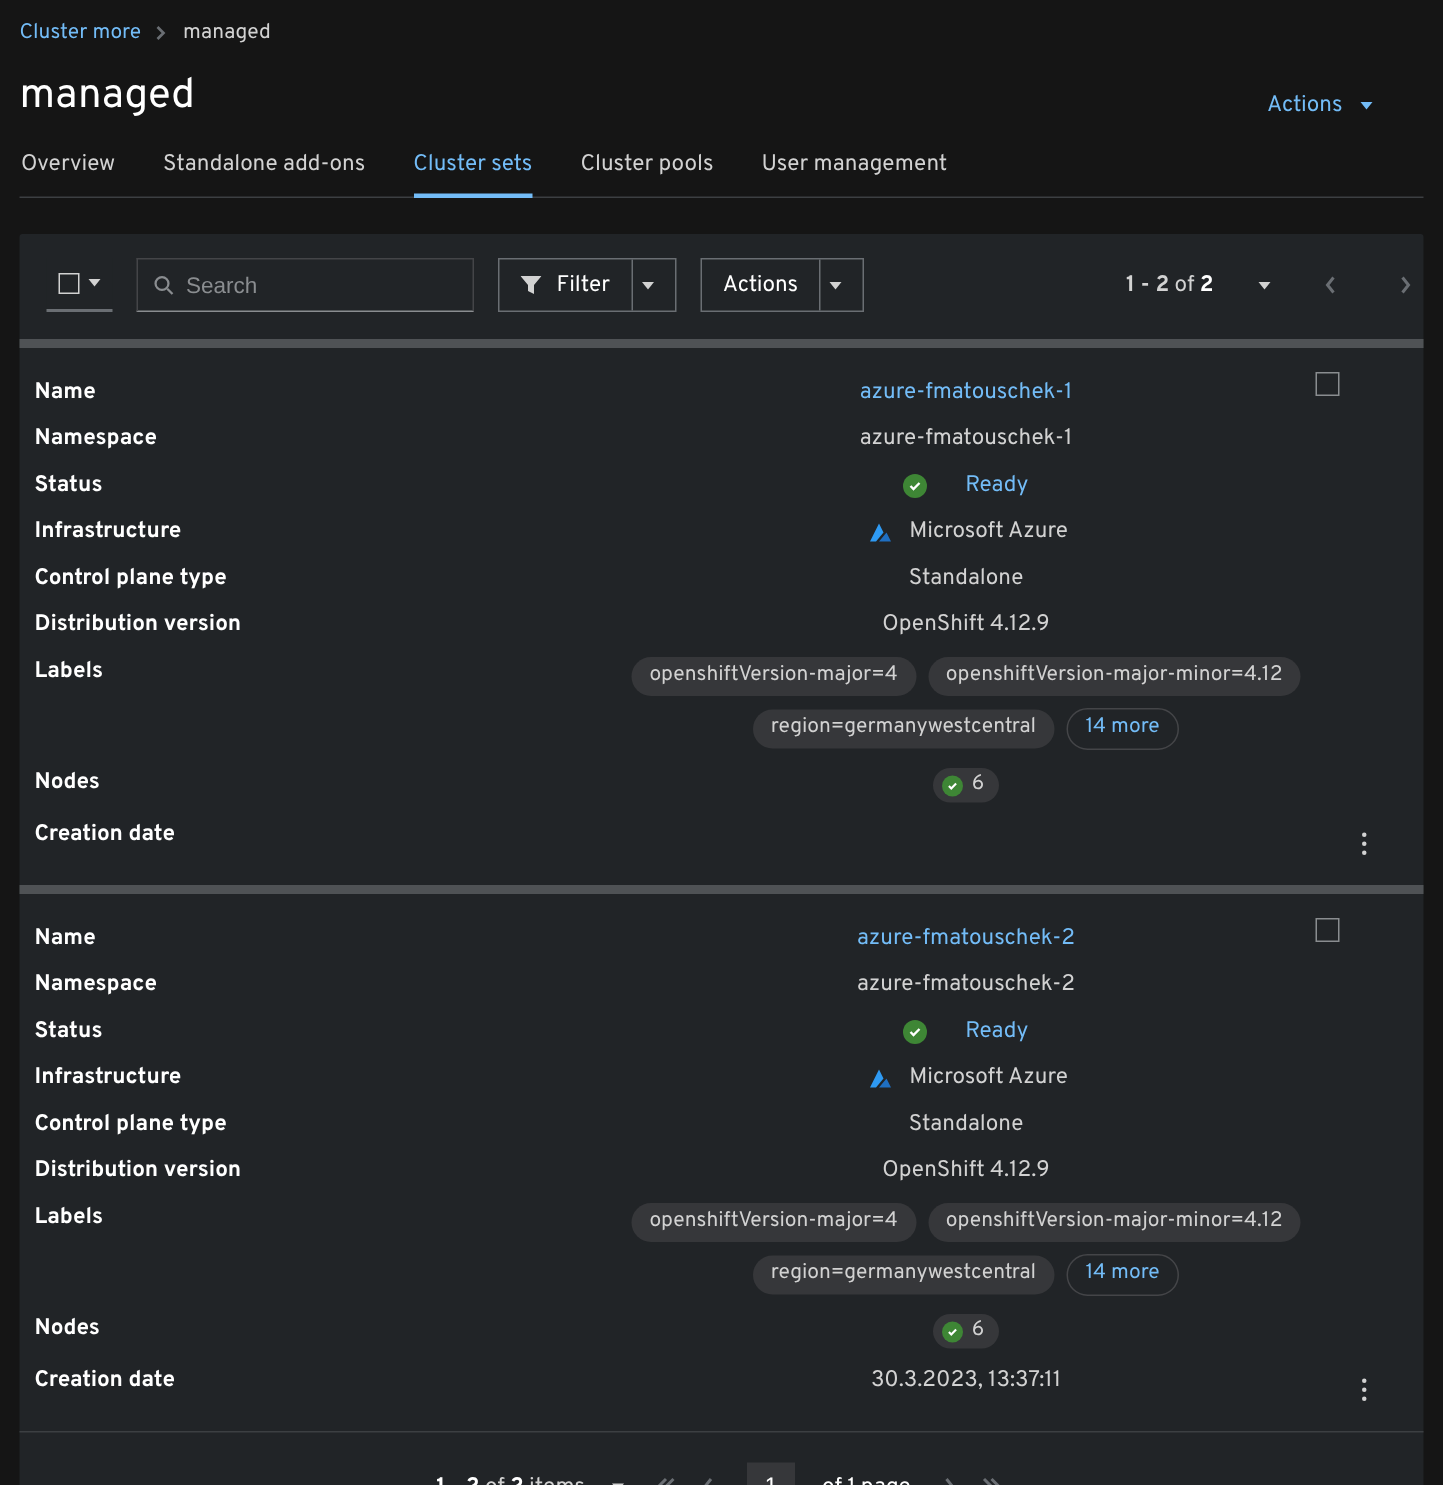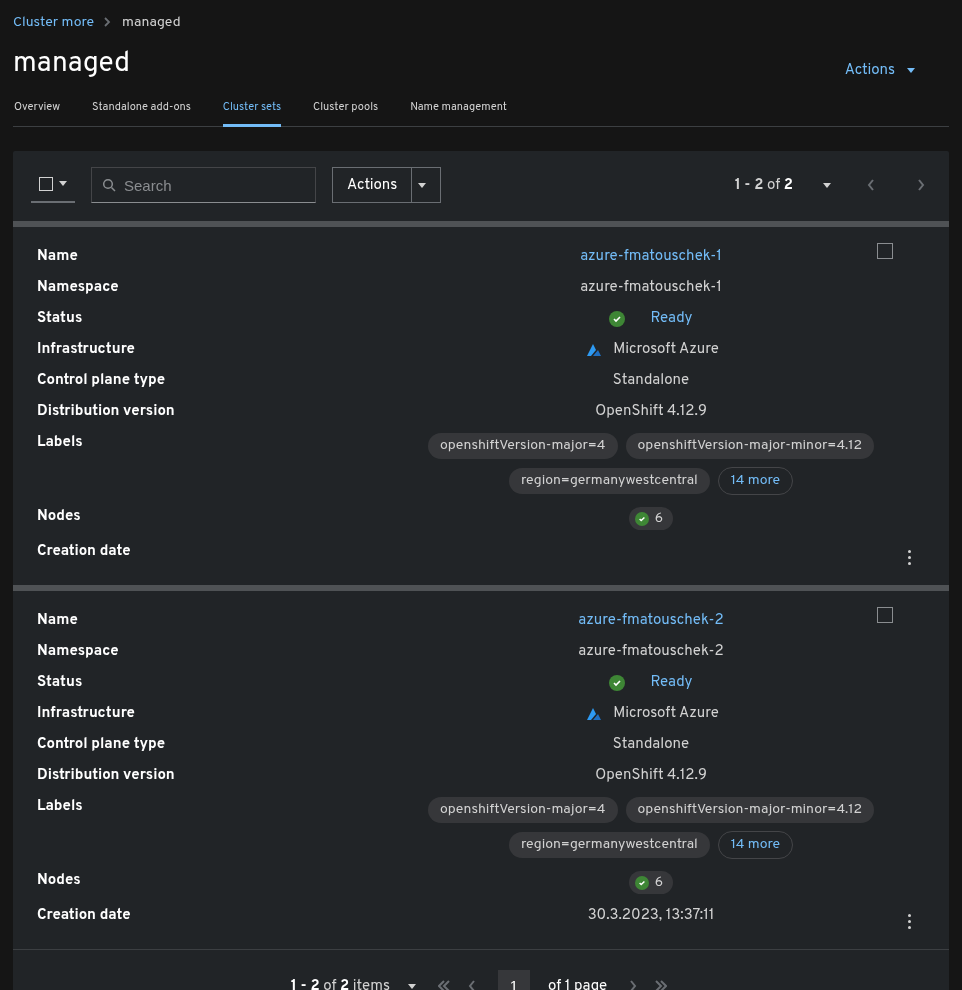--- a/index.html
+++ b/index.html
@@ -19,35 +19,35 @@
   .breadcrumb-link { color: #73bcf7; }
   .breadcrumb-sep { color: #6a6e73; }
   .breadcrumb-cur { color: #d2d2d2; }
   .title { font-size: 28px; font-weight: 400; margin-top: 14px; color: #fff; }
 
   .titlebar-row { display: flex; justify-content: space-between; align-items: flex-end; }
   .page-actions { display: flex; align-items: center; gap: 12px; color: #73bcf7; font-size: 15px; padding-right: 34px; padding-bottom: 2px; cursor: pointer; }
 
   
   .tabs { display: flex; gap: 32px; margin-top: 18px; padding-left: 1px; border-bottom: 1px solid #3c3f42; }
-  .tab { color: #d2d2d2; font-size: 11px; padding-bottom: 10px; cursor: pointer; }
+  .tab { color: #d2d2d2; font-size: 15px; padding-bottom: 10px; cursor: pointer; }
   .tab.active { color: #73bcf7; border-bottom: 3px solid #73bcf7; margin-bottom: -1px; }
 
   
   .card {
     margin: 24px 13px 0 13px;
     background: #212427;
     border-radius: 2px;
     padding-bottom: 4px;
   }
 
   
   .toolbar {
     display: flex; align-items: center; gap: 16px;
-    padding: 16px 18px 18px 18px;
+    padding: 16px 2px 18px 18px;
   }
   .select-toggle {
     display: flex; align-items: center; gap: 6px;
     background: #212427; border: none; border-bottom: 2px solid #6a6e73;
     padding: 6px 8px 7px 8px; height: 36px;
   }
   .select-toggle .box { width: 14px; height: 14px; border: 1px solid #d2d2d2; }
   .caret-down { display:inline-block; width:0;height:0;border-left:4px solid transparent;border-right:4px solid transparent;border-top:5px solid #d2d2d2; }
 
   .search {
@@ -73,21 +73,21 @@
   .toolbar-spacer { flex:1; }
 
   .pager-top { display:flex; align-items:center; gap:30px; color:#d2d2d2; font-size:15px; }
   .pager-top .ofword { color:#fff; }
   .pager-nav-btn { color:#6a6e73; cursor:default; font-size:16px; padding:4px 6px; }
 
   
   .stripe { height:6px; background:#4f5255; }
 
   
-  .row { padding: 14px 24px 18px 24px; position:relative; }
+  .row { padding: 14px 24px 18px 10px; position:relative; }
   .fieldline { display:flex; align-items:flex-start; padding: 6px 0; font-size:15px; }
   .fieldline .label { width: 340px; color:#fff; font-weight:700; }
   .fieldline .value { flex:1; color:#d2d2d2; display:flex; align-items:center; gap:8px; flex-wrap:wrap;justify-content:center; }
   .link { color:#73bcf7; }
 
   .status-ready { display:flex; align-items:center; gap:25px; color:#73bcf7; }
   .status-ic { width:16px; height:16px; border-radius:50%; background:#3e8635; display:flex; align-items:center; justify-content:center; color:#fff; font-size:11px; }
 
   .azure-ic { width:22px; height:16px; display:inline-block; }
 
@@ -149,21 +149,21 @@
       <span>Actions</span>
       <span class="caret-down" style="border-top-color:#73bcf7"></span>
     </div>
   </div>
 
   <div class="tabs">
     <div class="tab">Overview</div>
     <div class="tab">Standalone add-ons</div>
     <div class="tab active">Cluster sets</div>
     <div class="tab">Cluster pools</div>
-    <div class="tab">Name management</div>
+    <div class="tab">User management</div>
   </div>
 </div>
 
 <div class="card">
 
   <div class="toolbar">
     <div class="select-toggle">
       <span class="box"></span>
       <span class="caret-down"></span>
     </div>
@@ -171,20 +171,30 @@
     <div class="search">
       <span>
         <svg width="14" height="14" viewBox="0 0 14 14">
             <circle cx="6" cy="6" r="4.3" stroke="#8a8d90" stroke-width="1.5" fill="none"></circle>
             <line x1="9.5" y1="9.5" x2="13" y2="13" stroke="#8a8d90" stroke-width="1.5"></line>
           </svg>
       </span>
       <input type="text" placeholder="Search" style="">
     </div>
 
+    <div class="btn">
+      <span>
+        <svg width="14" height="12" viewBox="0 0 14 12">
+            <path d="M0 0 H14 L9 6 V12 L5 10 V6 Z" fill="#d2d2d2"></path>
+          </svg>
+      </span>
+      <span>Filter</span>
+      <span class="sep"></span>
+      <span class="caret-down"></span>
+    </div>
 
     <div class="btn">
       <span>Actions</span>
       <span class="sep"></span>
       <span class="caret-down"></span>
     </div>
 
     <div class="toolbar-spacer"></div>
 
     <div class="pager-top">

